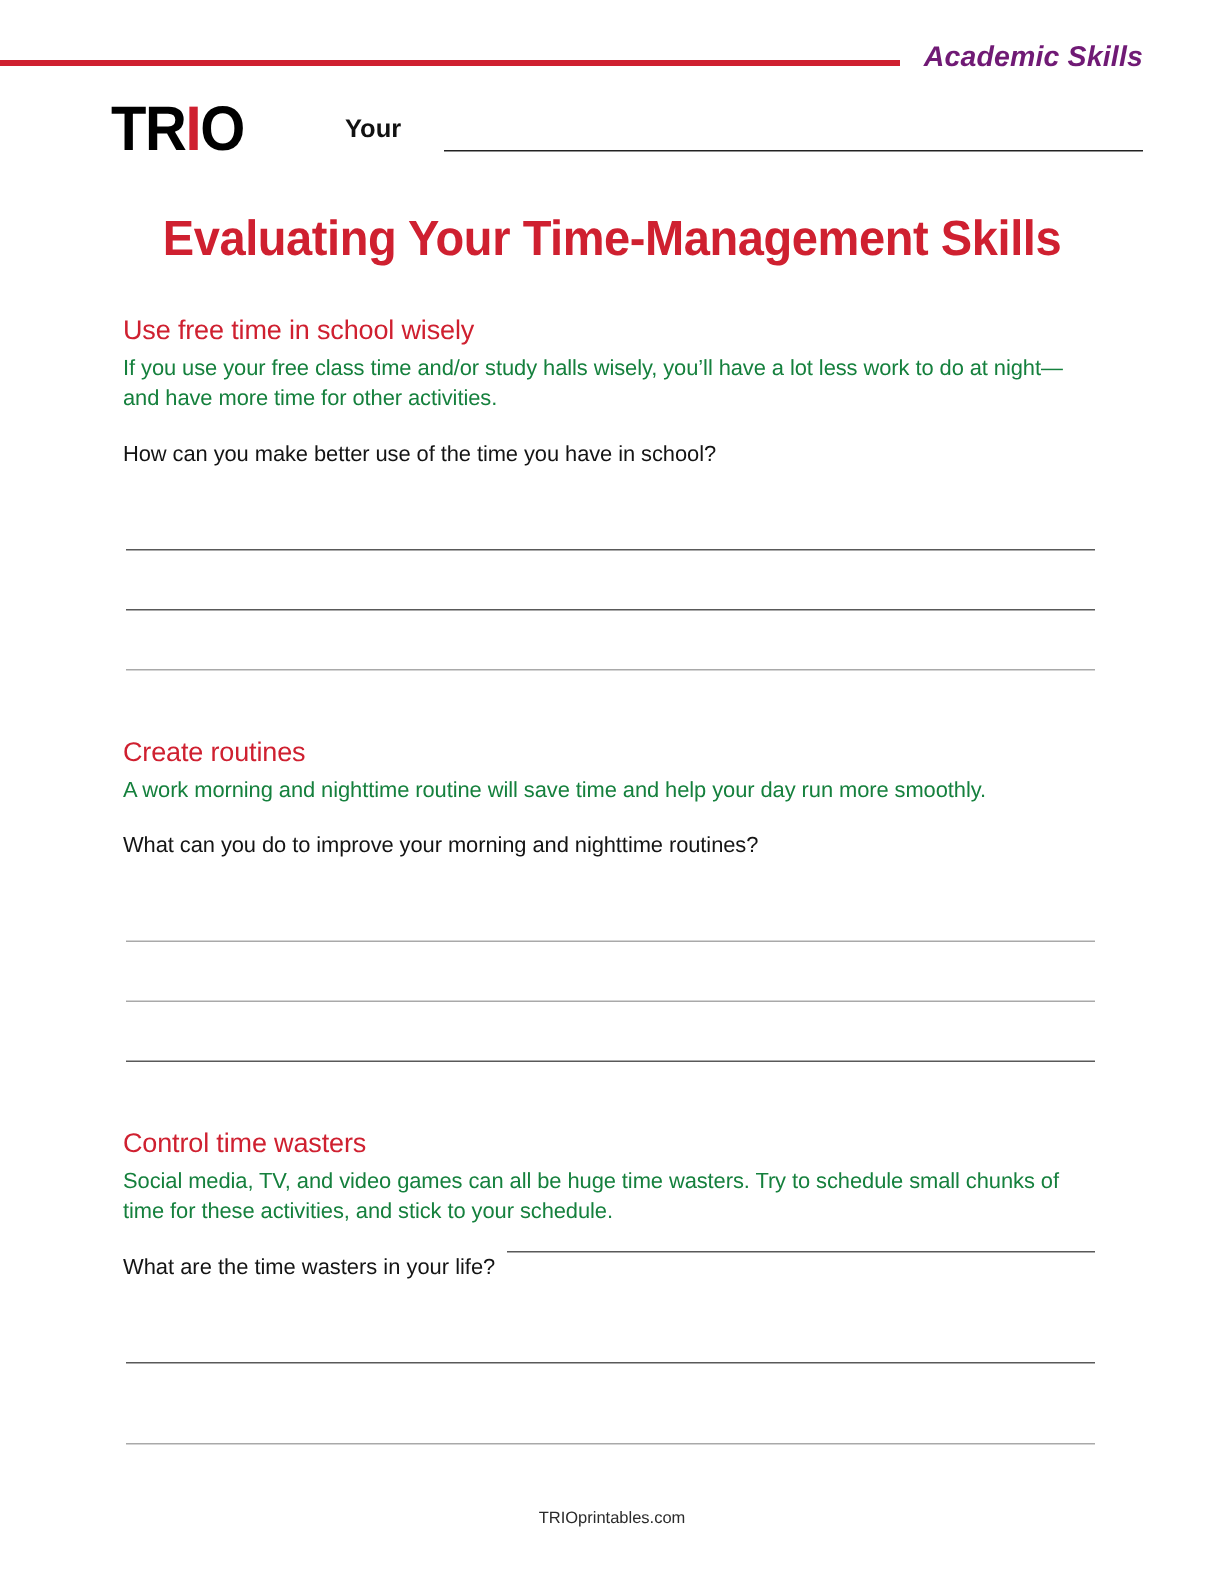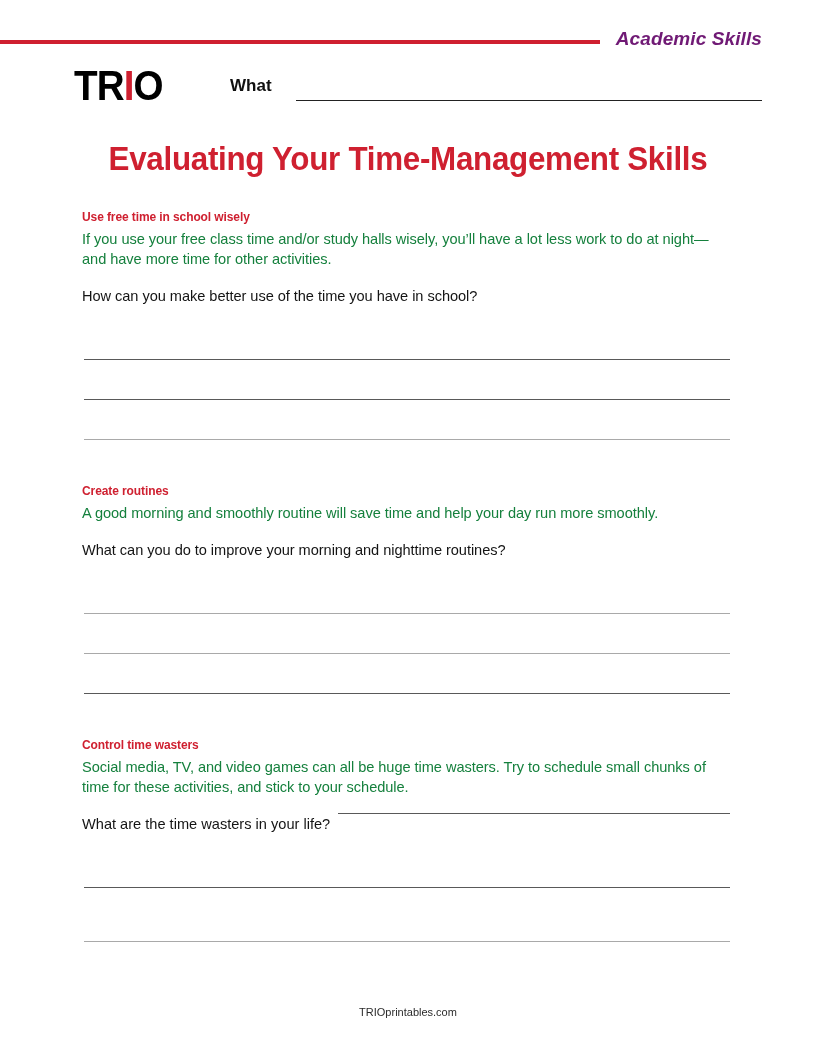--- a/index.html
+++ b/index.html
@@ -102,22 +102,22 @@
   
   .content {
     position: absolute;
     left: 82px;
     top: 210px;
     width: 648px;
   }
 
   .section { position: relative; }
   .section-heading {
-    font-size: 12px;
-    font-weight: bold;
+    font-size: 18px;
+    font-weight: normal;
     color: #cf2030;
     margin: 0 0 5px 0;
     letter-spacing: -0.1px;
   }
   .section-body {
     font-size: 14.6px;
     line-height: 20px;
     color: #15803d;
     margin: 0;
     letter-spacing: -0.05px;
@@ -178,21 +178,21 @@
 </head>
 <body>
 
 <div class="header-rule-row">
   <div class="red-rule"></div>
   <div class="kicker">Academic Skills</div>
 </div>
 
 <div class="brand-row">
   <div class="trio-logo"><span class="blk">TR</span><span class="red">I</span><span class="blk">O</span></div>
-  <div class="name-label">What</div>
+  <div class="name-label">Your</div>
   <div class="name-rule"></div>
 </div>
 
 <div class="page-title">Evaluating Your Time-Management Skills</div>
 
 <div class="content">
 
   <div class="section">
     <div class="section-heading">Use free time in school wisely</div>
     <p class="section-body">If you use your free class time and/or study halls wisely, you’ll have a lot less work to do at night—and have more time for other activities.</p>
@@ -201,21 +201,21 @@
       <div class="answer-line"></div>
       <div class="answer-line"></div>
       <div class="answer-line light"></div>
     </div>
   </div>
 
   <div class="gap-md"></div>
 
   <div class="section">
     <div class="section-heading">Create routines</div>
-    <p class="section-body">A good morning and smoothly routine will save time and help your day run more smoothly.</p>
+    <p class="section-body">A work morning and nighttime routine will save time and help your day run more smoothly.</p>
     <p class="section-prompt">What can you do to improve your morning and nighttime routines?</p>
     <div class="answer-lines">
       <div class="answer-line light"></div>
       <div class="answer-line light"></div>
       <div class="answer-line"></div>
     </div>
   </div>
 
   <div class="gap-md"></div>
 

